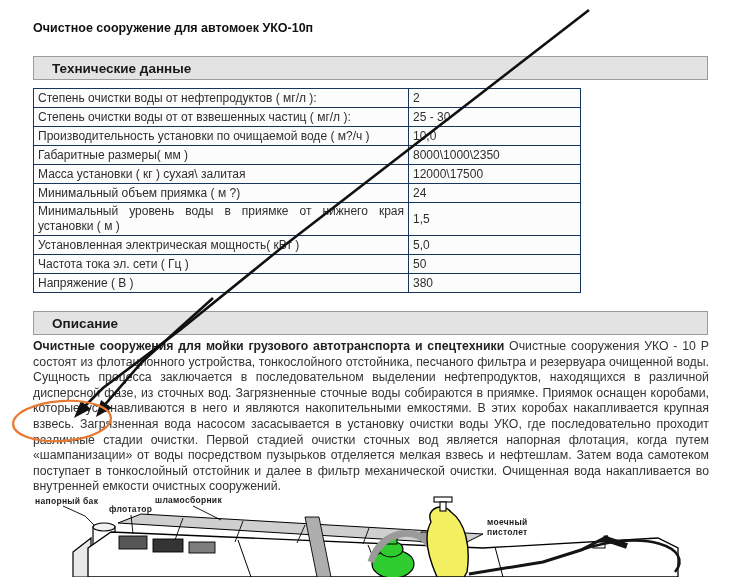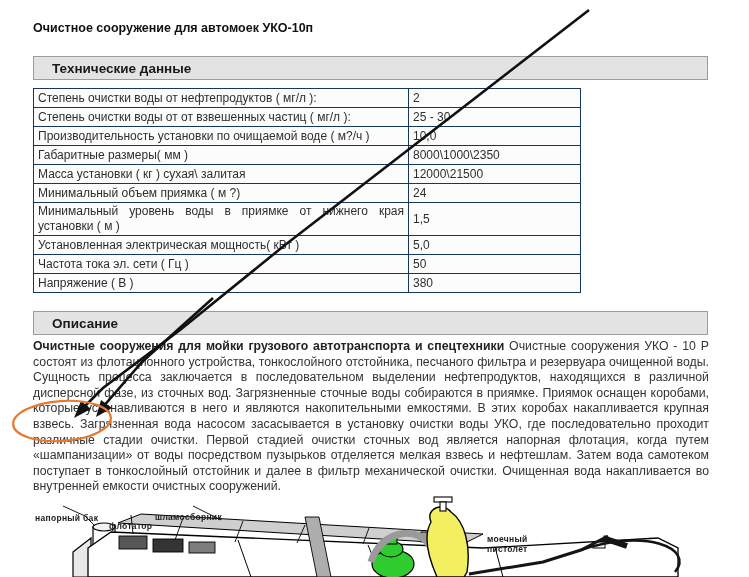--- a/index.html
+++ b/index.html
@@ -56,21 +56,21 @@
   .desc-text b { color: #222; }
 
   .diagram {
     position: absolute; left: 33px; top: 490px;
     width: 680px; height: 87px;
   }
   .diagram svg { position: absolute; left: 0; top: 0; }
   .dlabel {
     position: absolute;
     font-size: 8.5px; font-weight: bold; color: #1c1c1c;
-    line-height: 9.5px; letter-spacing: 0.3px; margin-top: 17px;
+    line-height: 9.5px; letter-spacing: 0.3px;
   }
   .dl-tank   { left: 2px;   top: 7px;  width: 70px; }
   .dl-flot   { left: 76px;  top: 15px; width: 60px; }
   .dl-sludge { left: 122px; top: 6px;  width: 90px; }
   .dl-app    { left: 390px; top: 7px;  width: 52px; }
   .dl-gun    { left: 454px; top: 28px; width: 52px; }
 
   svg.overlay {
     position: absolute; left: 0; top: 0;
     pointer-events: none;
@@ -100,21 +100,21 @@
       <tr>
         <td class="c-label">Производительность установки  по очищаемой воде ( м?/ч )</td>
         <td class="c-value">10,0</td>
       </tr>
       <tr>
         <td class="c-label">Габаритные размеры( мм )</td>
         <td class="c-value">8000\1000\2350</td>
       </tr>
       <tr>
         <td class="c-label">Масса установки ( кг )  сухая\ залитая</td>
-        <td class="c-value">12000\21500</td>
+        <td class="c-value">12000\17500</td>
       </tr>
       <tr>
         <td class="c-label">Минимальный объем приямка ( м ?)</td>
         <td class="c-value">24</td>
       </tr>
       <tr class="tall">
         <td class="c-label">Минимальный уровень воды в приямке от нижнего края установки ( м )</td>
         <td class="c-value">1,5</td>
       </tr>
       <tr>

